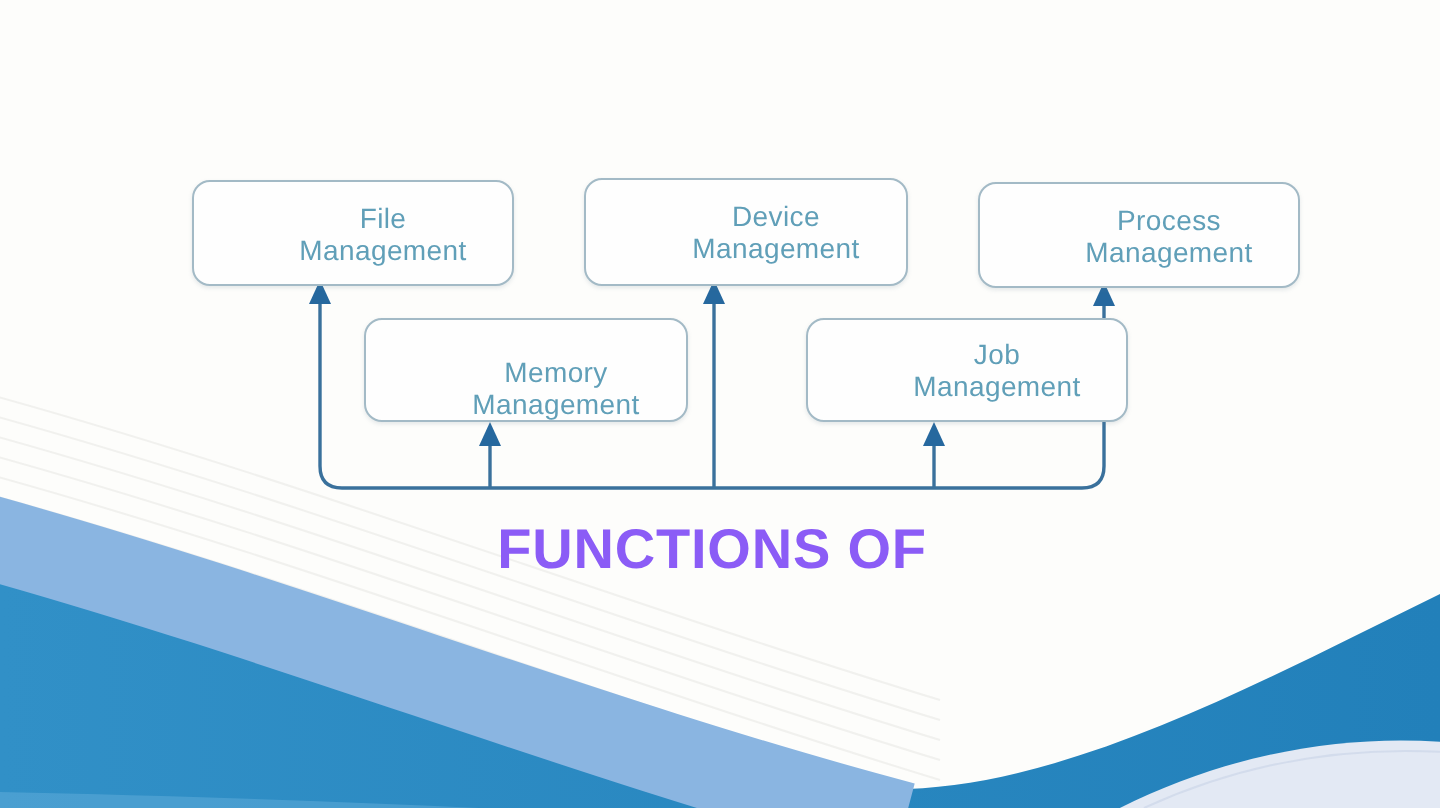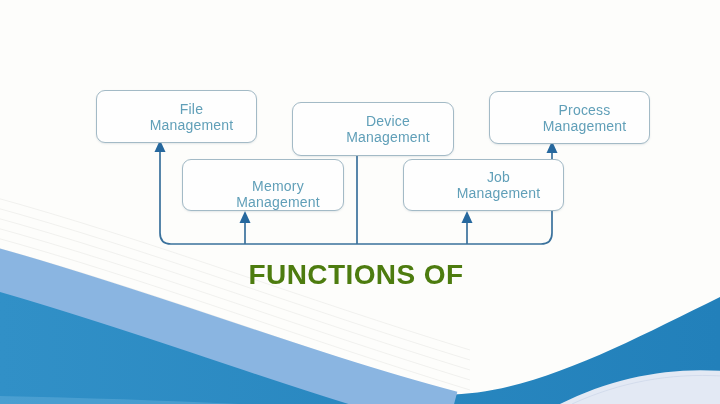--- a/index.html
+++ b/index.html
@@ -17,28 +17,28 @@
     border:1.5px solid #a3bac6;
     border-radius:9px;
     box-shadow:0 1px 2px rgba(110,135,150,0.18);
     display:flex; flex-direction:column; align-items:center; justify-content:center;
     color:#609fb8; font-size:14px; line-height:16px; letter-spacing:.2px;
     text-align:center;
     padding-left:30px;
   }
   .node-file   {left:96px;  top:90px;}
   .node-memory {left:182px; top:159px; width:130px; height:50px;justify-content:flex-end;}
-  .node-device {left:292px; top:89px;  width:130px; height:52px;margin-top:13px;}
+  .node-device {left:292px; top:89px;  width:130px; height:52px;}
   .node-job    {left:403px; top:159px; height:50px;}
   .node-process{left:489px; top:91px;  height:51px;}
 
   
   .title{
     position:absolute; left:0; top:258px; width:712px;
-    text-align:center; color:#4d7c0f;
+    text-align:center; color:#8b5cf6;
     font-size:28px; line-height:33px; font-weight:bold; letter-spacing:.4px;
   }
 </style>
 </head>
 <body>
 
 <div class="stage">
 
   <svg class="layer" width="720" height="404" viewBox="0 0 720 404" aria-hidden="true">
     <defs>

